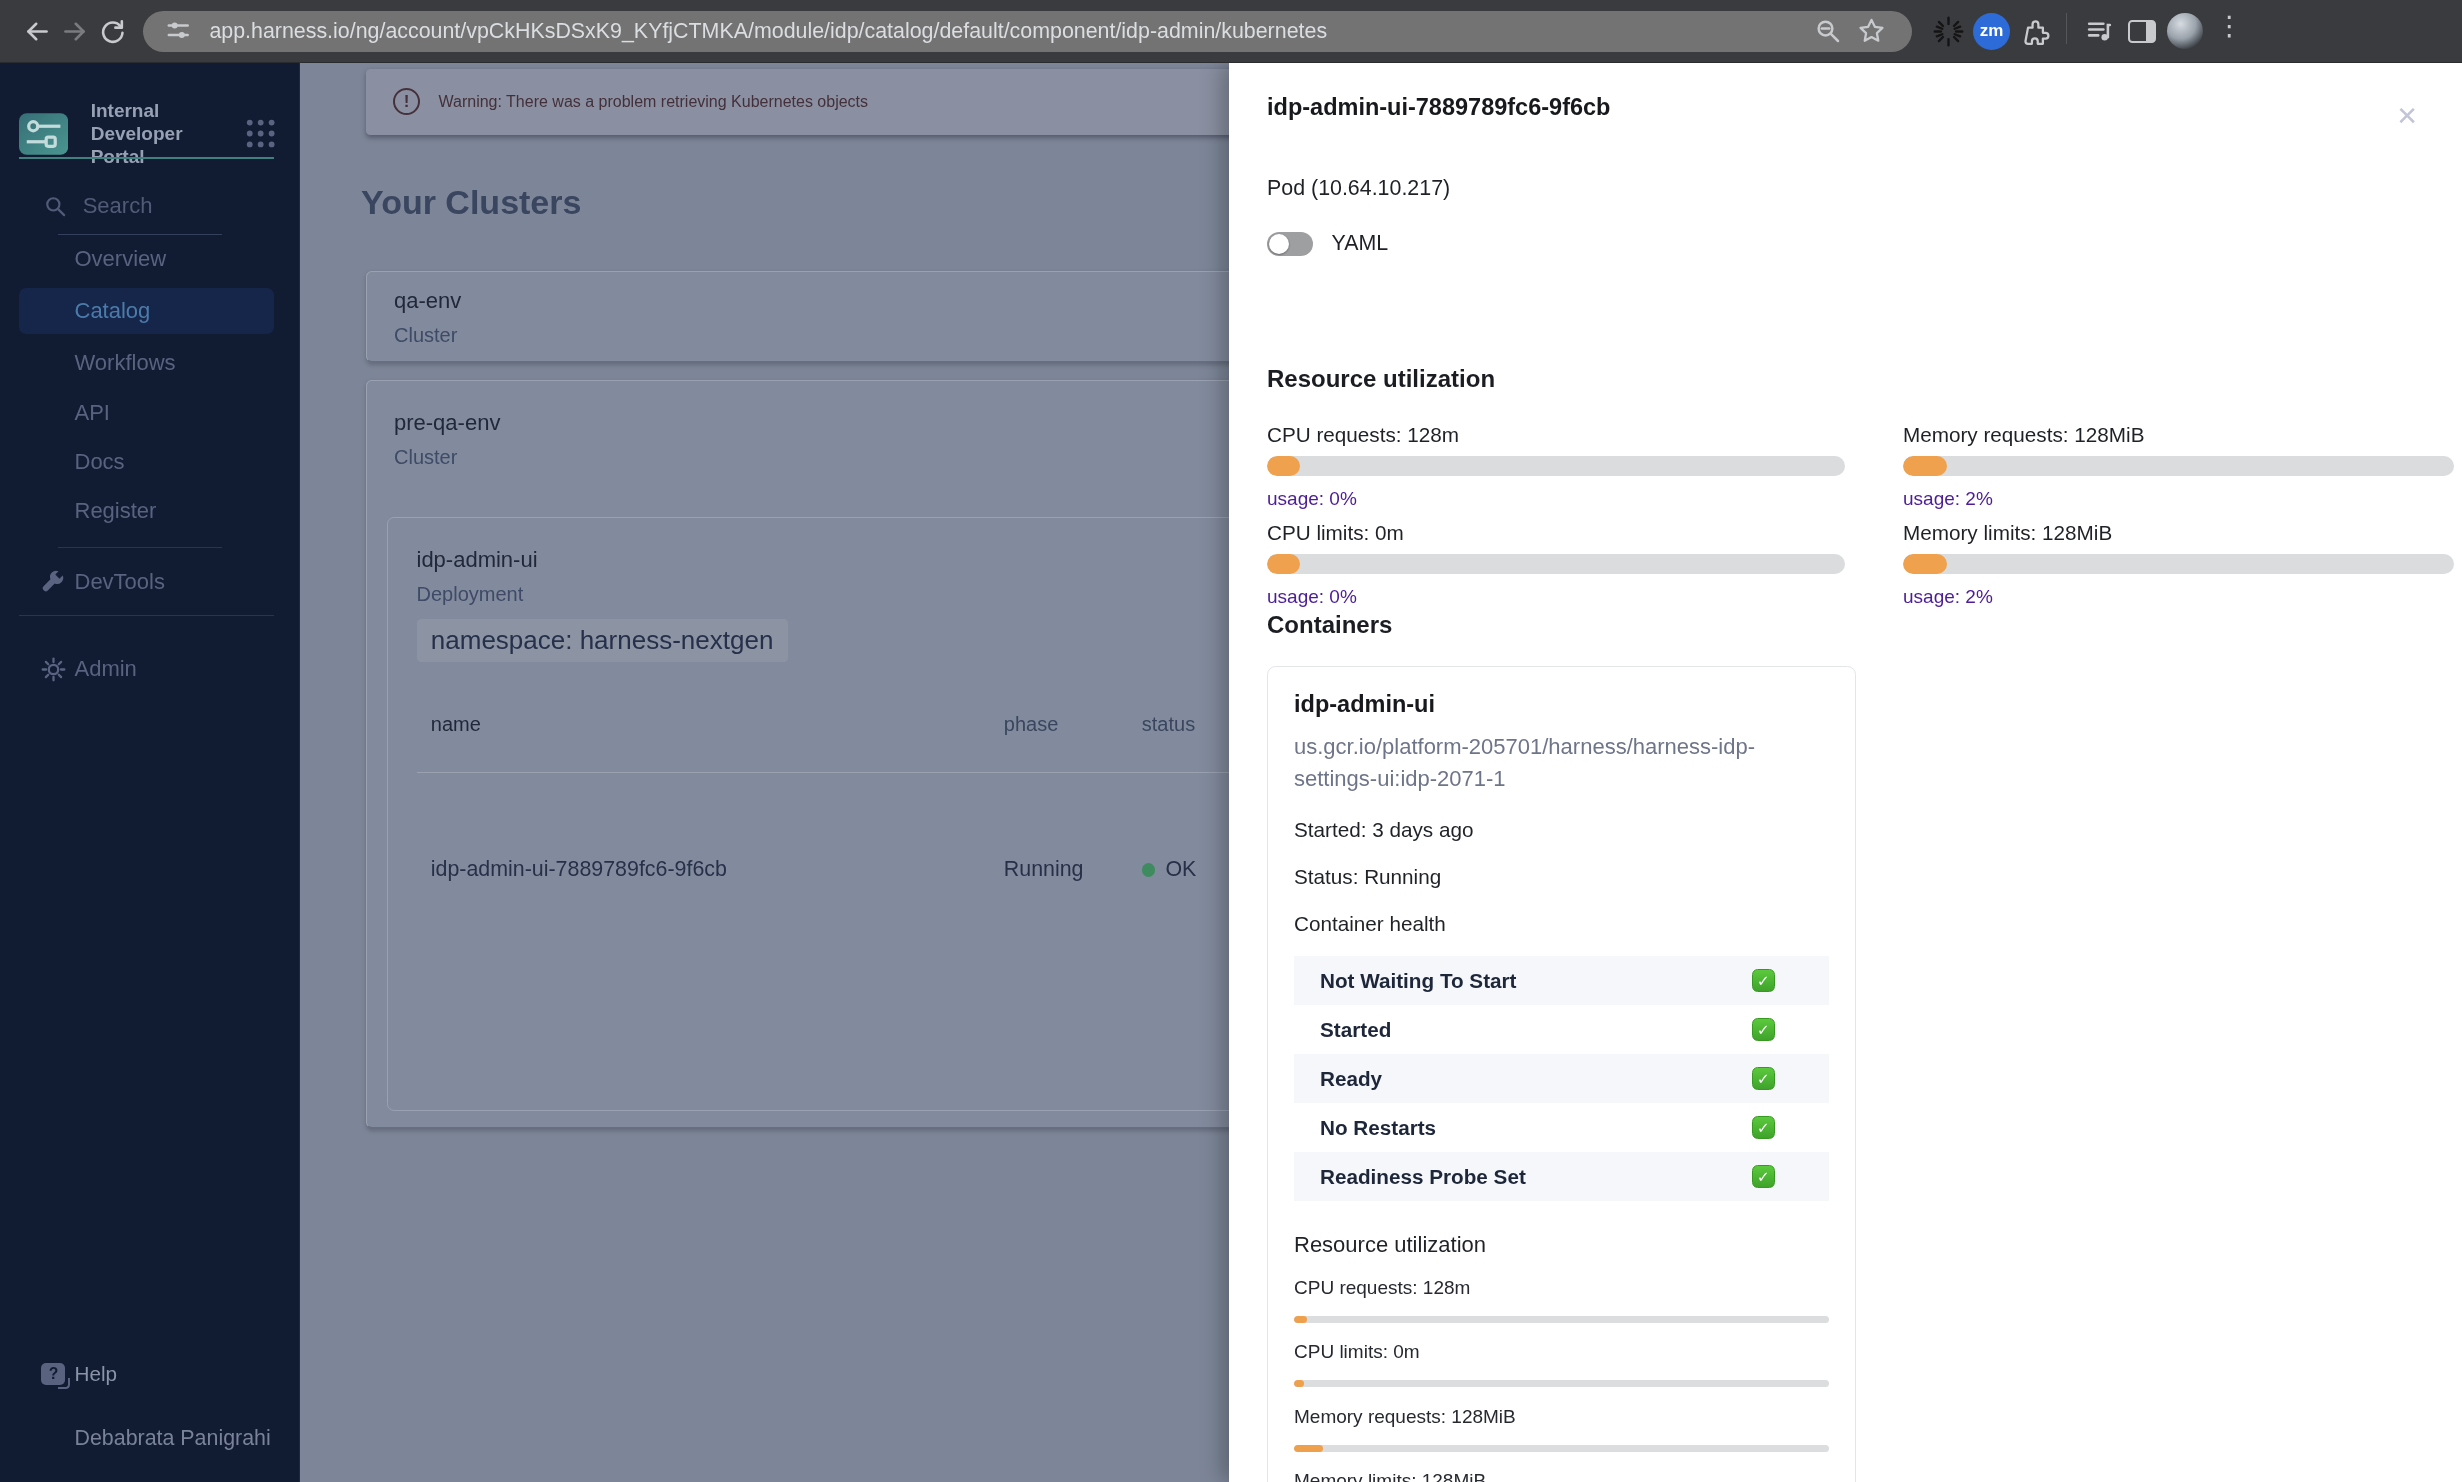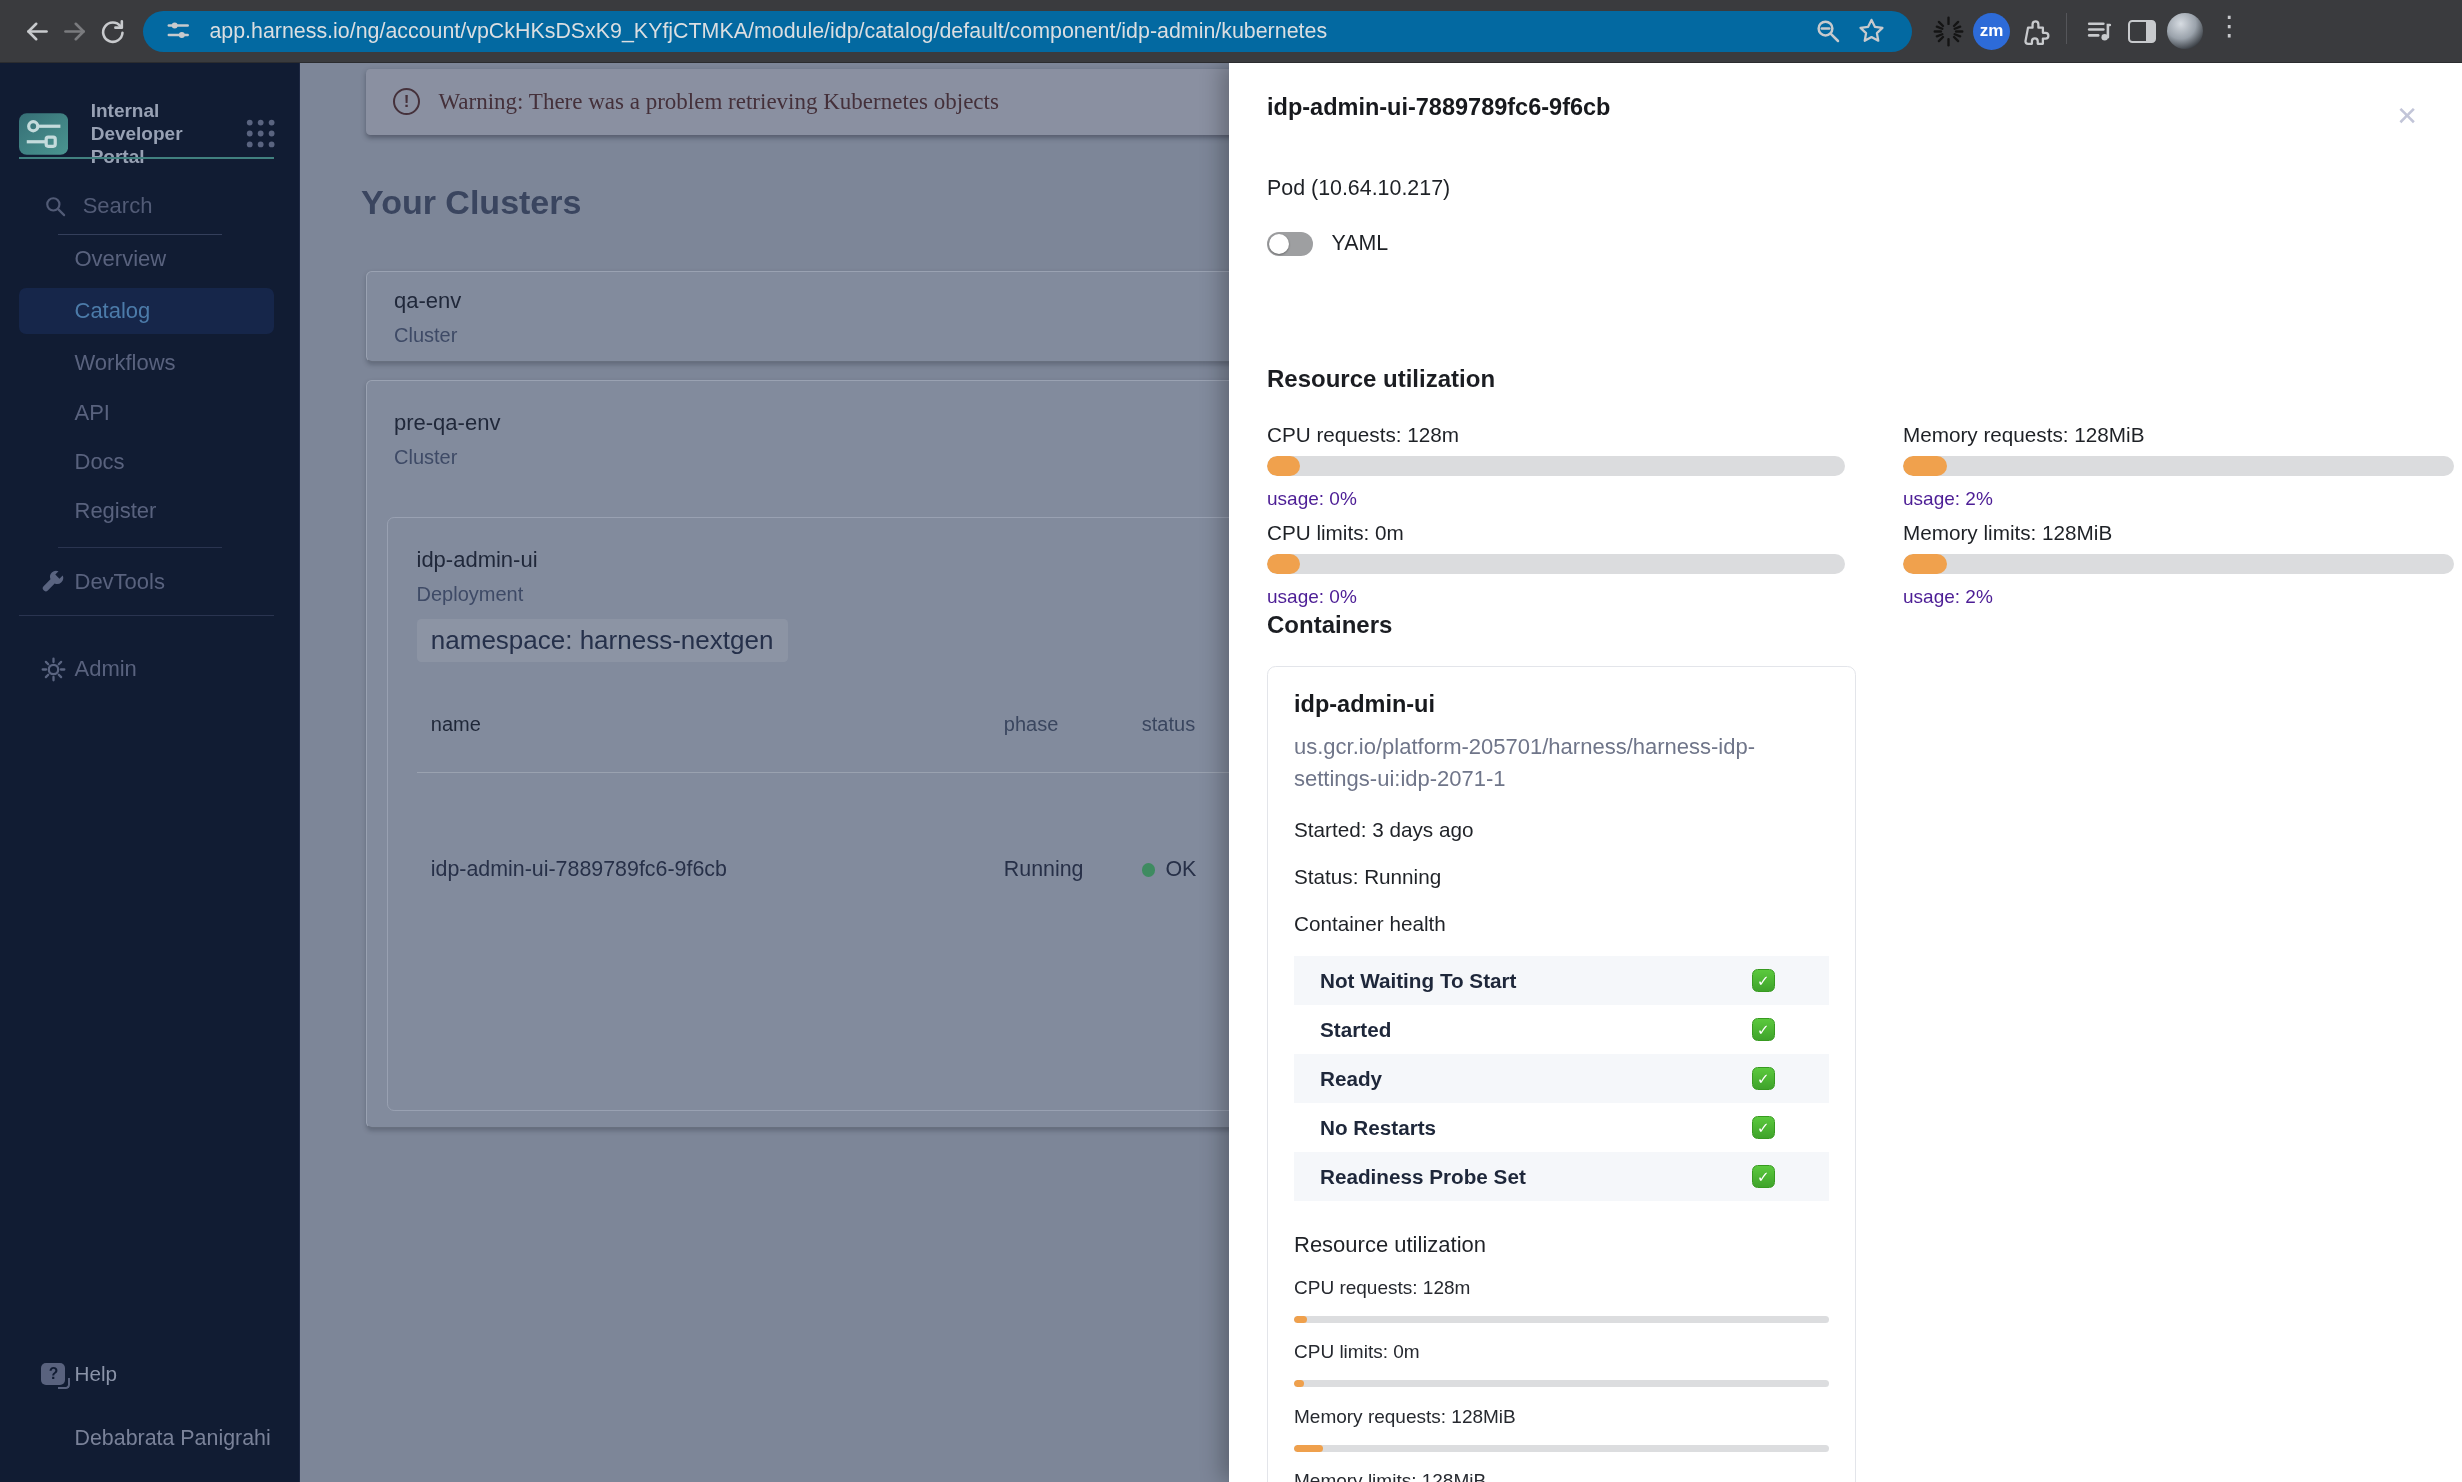--- a/index.html
+++ b/index.html
@@ -7,21 +7,21 @@
               font-family:"Liberation Sans","DejaVu Sans",sans-serif; }
   .screen { position:relative; width:2462px; height:1482px; overflow:hidden; }
 
   
   .toolbar { position:absolute; left:0; top:0; width:2462px; height:63px; background:#3A3B3E;
              border-bottom:1.4px solid #2B2C2F; display:flex; align-items:center; padding:0 18.5px; z-index:50; }
   .tb-ic { width:37px; height:37px; display:flex; align-items:center; justify-content:center;
            color:#C8CACD; flex:0 0 auto; border-radius:50%; }
   .tb-ic svg { display:block; }
   .dim { opacity:.45; }
-  .url-pill { height:41px; border-radius:20.7px; background:#0369a1; display:flex; align-items:center;
+  .url-pill { height:41px; border-radius:20.7px; background:#737373; display:flex; align-items:center;
               padding:0 21.4px; margin-left:13px; width:1769px; flex:0 0 auto;justify-content:center; }
   .url-text { color:#DBDEE1; font-size:21.4px; margin-left:17px; white-space:nowrap; overflow:hidden; }
   .pill-icons { display:flex; align-items:center; margin-left:auto; gap:7.1px; }
   .ext-zone { display:flex; align-items:flex-start; margin-left:18.5px; gap:6px; }
   .zm-badge { width:37px; height:37px; border-radius:50%; background:#2D6BD8; color:#FFFFFF;
               font-size:17px; font-weight:700; display:flex; align-items:center; justify-content:center; }
   .vsep { width:1.4px; height:31px; background:#55565A; margin:0 7.1px; }
   .side-panel-ic { width:28.5px; height:23px; border:2.9px solid #C8CACD; border-radius:4.3px; position:relative; }
   .side-panel-ic::after { content:""; position:absolute; right:0; top:0; bottom:0; width:8.6px; background:#C8CACD; }
   .avatar-photo { width:36px; height:36px; border-radius:50%;
@@ -55,21 +55,21 @@
                  background:#7C3B46; border:2.1px solid #9AA3B5; color:#fde047; font-size:12px; font-weight:700;
                  display:flex; align-items:center; justify-content:center; }
 
   
   .main { position:absolute; left:300px; top:63px; right:0; bottom:0; background:#7D8698; z-index:1; overflow:hidden; }
   .warn-banner { position:absolute; left:66px; top:5.7px; width:1855px; height:66px; background:#8A90A1;
                  border-radius:4.3px; box-shadow:0 2.9px 5.7px rgba(38,43,58,.45); display:flex; align-items:center;
                  padding-left:27px; }
   .warn-ic { width:27px; height:27px; border:2.1px solid #45313B; border-radius:50%; color:#45313B;
              font-size:17px; font-weight:700; display:flex; align-items:center; justify-content:center; flex:0 0 auto; }
-  .warn-txt { margin-left:18.5px; font-size:23px; font-weight:500; color:#44303A;font-family:Liberation Serif, serif; }
+  .warn-txt { margin-left:18.5px; font-size:16px; font-weight:500; color:#44303A; }
   .page-h1 { position:absolute; left:61px; top:120px; font-size:34px; font-weight:700; color:#3A455F; }
   .cluster-card { position:absolute; left:66px; width:1855px; background:#828B9D; border-radius:5.7px;
                   border:0.7px solid rgba(175,182,196,.55); border-bottom:1.4px solid #68707F;
                   box-shadow:0 2.1px 4.3px rgba(40,45,60,.30); }
   .cc1 { top:208px; height:91px; padding:15.7px 27px; }
   .cc2 { top:317px; height:748px; padding:28.5px 27px; }
   .c-name { font-size:22px; font-weight:500; color:#20283A; }
   .c-kind { font-size:20px; color:#3E4A66; margin-top:10px; }
   .dep-card { position:absolute; left:20px; top:136px; width:1769px; height:594px;
               border:1.4px solid #99A1B2; border-radius:7.1px; padding:28.5px; }

